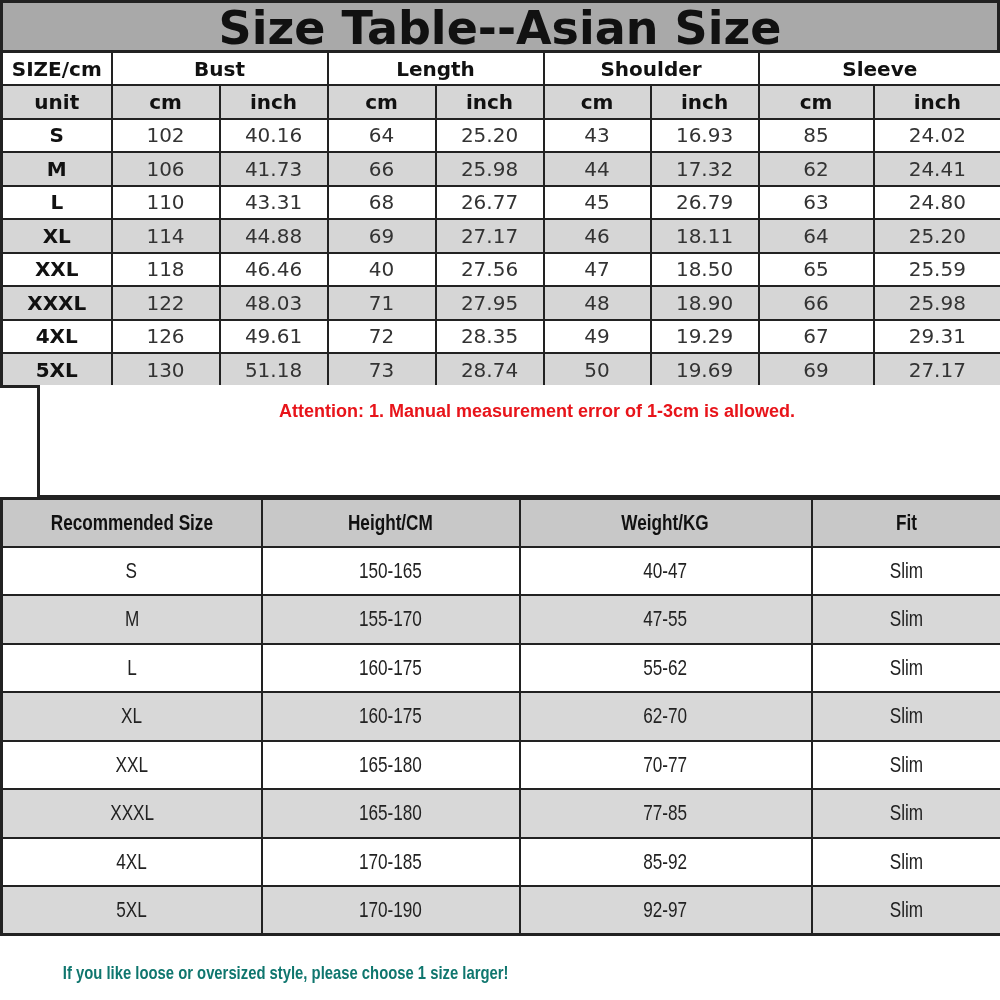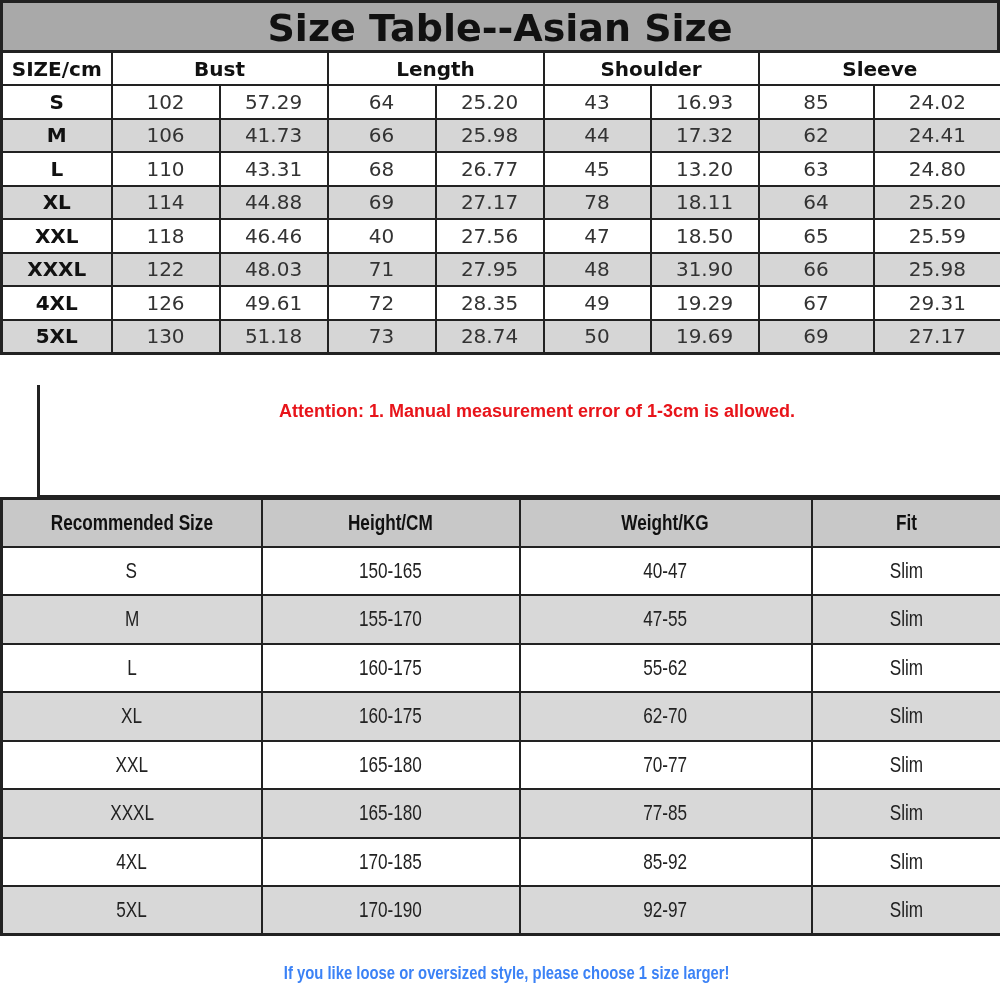--- a/index.html
+++ b/index.html
@@ -3,21 +3,21 @@
 <meta charset="utf-8">
 <style>
   * { box-sizing: border-box; margin: 0; padding: 0; }
   html, body { width: 1000px; height: 1000px; background: #ffffff; overflow: hidden; }
   body { font-family: "DejaVu Sans", sans-serif; color: #1a1a1a; position: relative; }
 
   .title-bar {
     position: absolute; left: 0; top: 0; width: 1000px; height: 52px;
     background: #a9a9a9; border: 3px solid #222; border-bottom: none;
     display: flex; align-items: center; justify-content: center;
-    font-family: "DejaVu Sans", sans-serif; font-weight: bold; font-size: 38px; color: #111;
+    font-family: "DejaVu Sans", sans-serif; font-weight: bold; font-size: 46px; color: #111;
     letter-spacing: 0px;
   }
 
   table { border-collapse: collapse; table-layout: fixed; }
   .size-table {
     position: absolute; left: 0; top: 50px; width: 1000px;
     border: 3px solid #222;
   }
   .size-table td {
     border: 2px solid #222; height: 33.5px; text-align: center; vertical-align: middle;
@@ -45,22 +45,22 @@
     border: 2px solid #222; height: 48.5px; text-align: center; vertical-align: middle;
     font-family: "Liberation Sans", sans-serif; font-size: 22px; color: #222;
     transform-origin: center; padding: 0;
   }
   .rec-table td span { display: inline-block; transform: scaleX(0.78); }
   .rec-table tr.head td { background: #c8c8c8; font-weight: bold; color: #111; height: 48px; }
   .rec-table tr.white td { background: #ffffff; }
   .rec-table tr.gray td { background: #d8d8d8; }
 
   .footer {
-    position: absolute; left: 0; top: 962px; width: 792px; text-align: right;
-    font-family: "Liberation Sans", sans-serif; font-weight: bold; font-size: 19px; color: #3b82f6;
+    position: absolute; left: 0; top: 962px; width: 792px; text-align: left;
+    font-family: "Liberation Sans", sans-serif; font-weight: bold; font-size: 19px; color: #0f766e;
   }
   .footer span { display: inline-block; transform: scaleX(0.78); }
 </style>
 </head>
 <body>
 
 <div class="title-bar">Size Table--Asian Size</div>
 
 <table class="size-table">
   <colgroup>
@@ -75,26 +75,37 @@
       <col style="width:128px">
   </colgroup>
   <tbody>
       <tr class="white">
     <td class="hdr">SIZE/cm</td>
     <td class="hdr" colspan="2">Bust</td>
     <td class="hdr" colspan="2">Length</td>
     <td class="hdr" colspan="2">Shoulder</td>
     <td class="hdr" colspan="2">Sleeve</td>
   </tr>
+  <tr class="gray">
+    <td class="hdr">unit</td>
+    <td class="hdr">cm</td>
+    <td class="hdr">inch</td>
+    <td class="hdr">cm</td>
+    <td class="hdr">inch</td>
+    <td class="hdr">cm</td>
+    <td class="hdr">inch</td>
+    <td class="hdr">cm</td>
+    <td class="hdr">inch</td>
+  </tr>
   </tbody>
     <tbody id="size-body">
       <tr class="white">
         <td class="label">S</td>
         <td>102</td>
-        <td>57.29</td>
+        <td>40.16</td>
         <td>64</td>
         <td>25.20</td>
         <td>43</td>
         <td>16.93</td>
         <td>85</td>
         <td>24.02</td>
       </tr>
       <tr class="gray">
         <td class="label">M</td>
         <td>106</td>
@@ -106,31 +117,31 @@
         <td>62</td>
         <td>24.41</td>
       </tr>
       <tr class="white">
         <td class="label">L</td>
         <td>110</td>
         <td>43.31</td>
         <td>68</td>
         <td>26.77</td>
         <td>45</td>
-        <td>13.20</td>
+        <td>26.79</td>
         <td>63</td>
         <td>24.80</td>
       </tr>
       <tr class="gray">
         <td class="label">XL</td>
         <td>114</td>
         <td>44.88</td>
         <td>69</td>
         <td>27.17</td>
-        <td>78</td>
+        <td>46</td>
         <td>18.11</td>
         <td>64</td>
         <td>25.20</td>
       </tr>
       <tr class="white">
         <td class="label">XXL</td>
         <td>118</td>
         <td>46.46</td>
         <td>40</td>
         <td>27.56</td>
@@ -139,21 +150,21 @@
         <td>65</td>
         <td>25.59</td>
       </tr>
       <tr class="gray">
         <td class="label">XXXL</td>
         <td>122</td>
         <td>48.03</td>
         <td>71</td>
         <td>27.95</td>
         <td>48</td>
-        <td>31.90</td>
+        <td>18.90</td>
         <td>66</td>
         <td>25.98</td>
       </tr>
       <tr class="white">
         <td class="label">4XL</td>
         <td>126</td>
         <td>49.61</td>
         <td>72</td>
         <td>28.35</td>
         <td>49</td>

